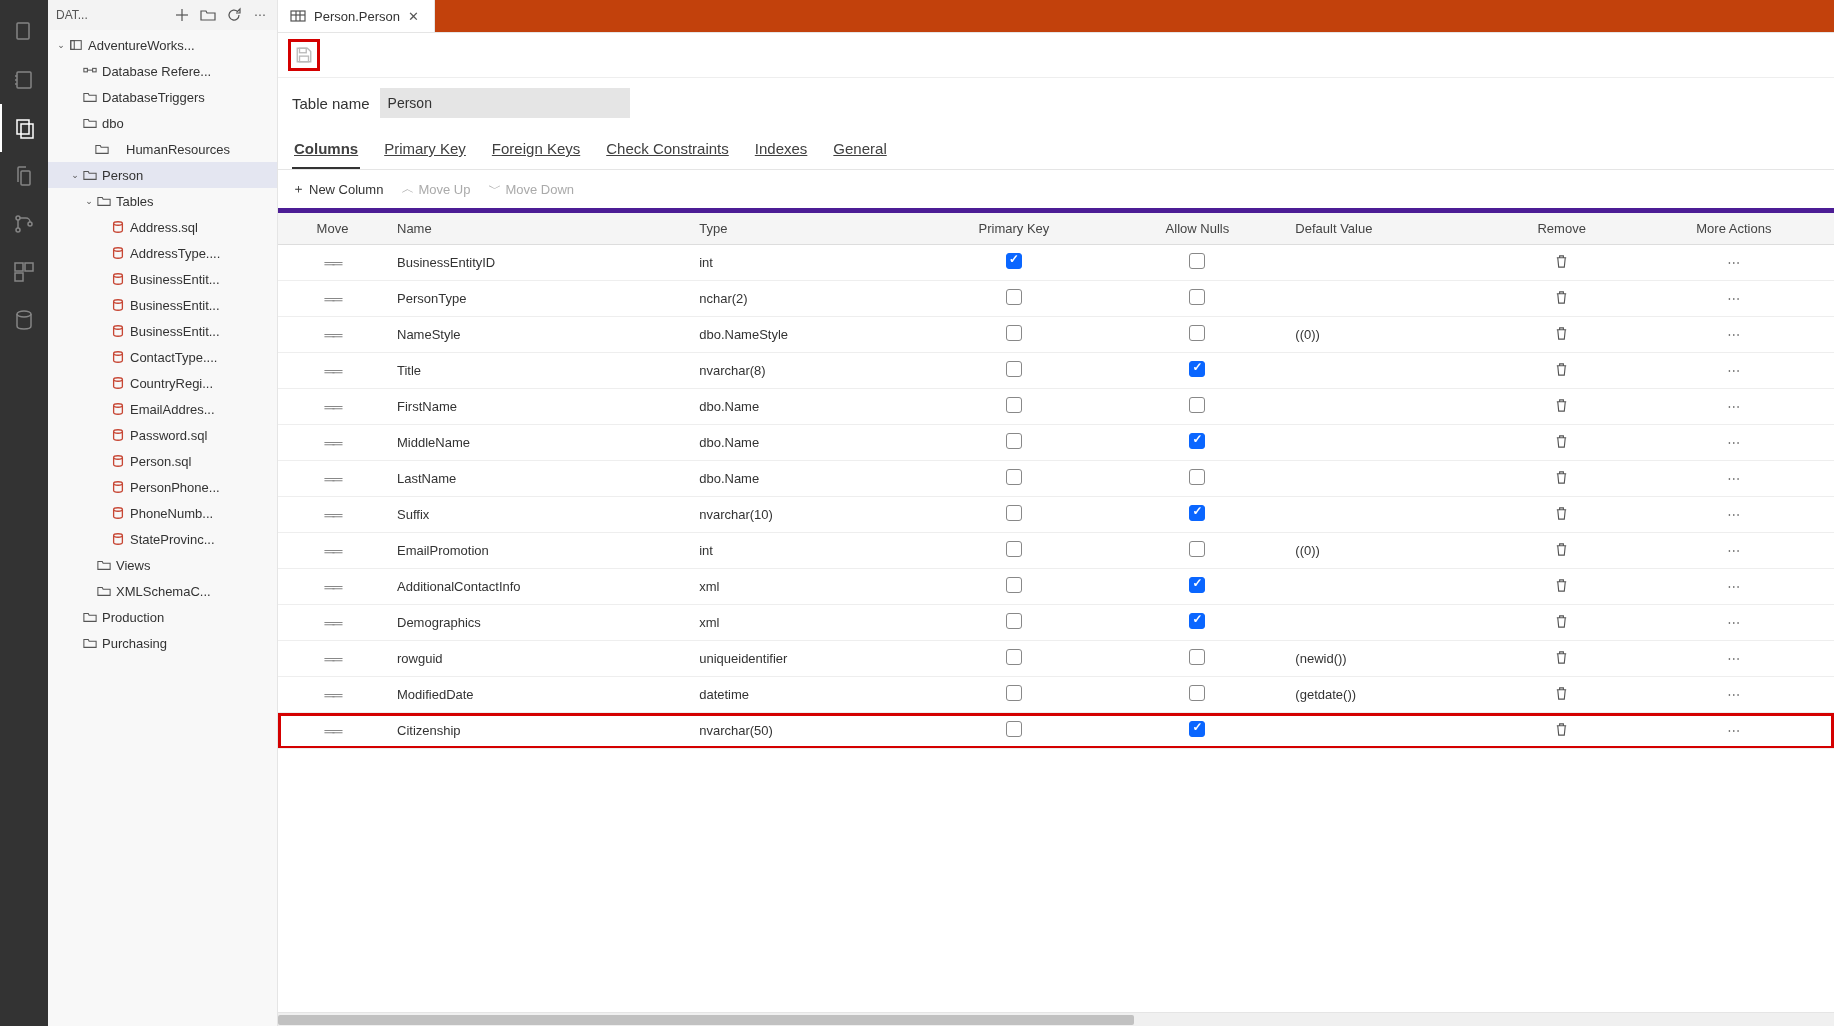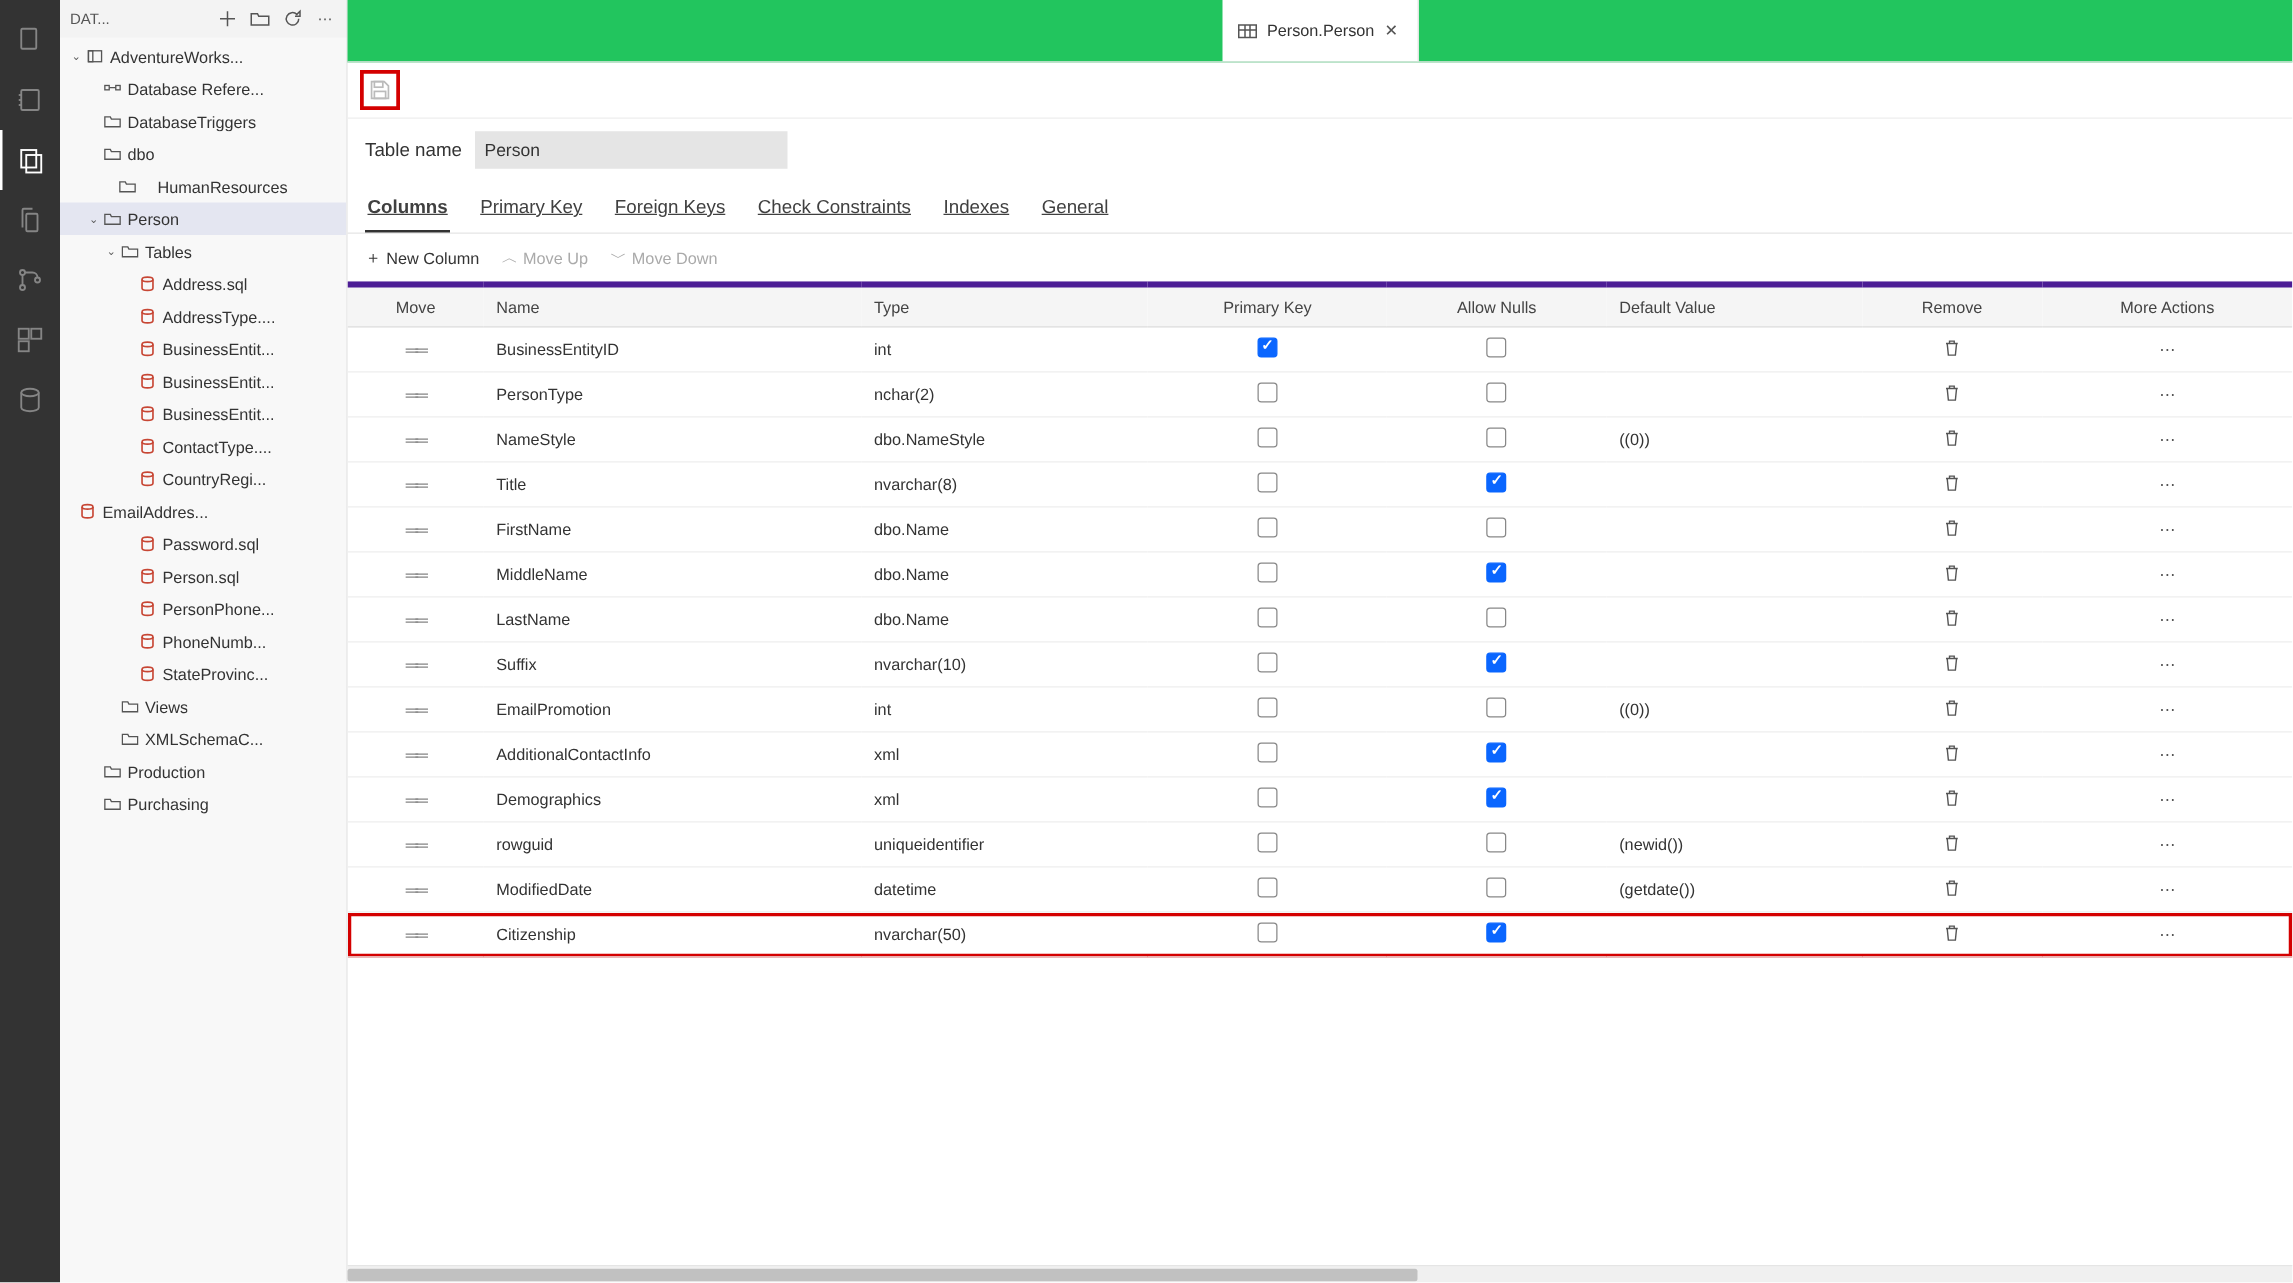--- a/index.html
+++ b/index.html
@@ -20,21 +20,21 @@
 .tree { flex:1; overflow:auto; font-size:13px; padding-top:2px; background:#f8f8f8; }
 .tree-item { display:flex; align-items:center; height:26px; cursor:pointer; white-space:nowrap; padding-right:4px; }
 .tree-item.selected { background: #e4e6f1; }
 .tw { display:inline-block; width:14px; text-align:center; color:#555; font-size:9px; }
 .ticon { width:16px; height:16px; margin-right:4px; display:inline-flex; align-items:center; justify-content:center; color:#555; }
 .ticon.sql { color:#c74634; }
 .tlabel { overflow:hidden; text-overflow:ellipsis; }
 
 
 .main { flex:1; display:flex; flex-direction:column; }
-.tabbar { display:flex; background:#22c55e; border-bottom:1px solid #e5e5e5; height:50px;justify-content:center; }
+.tabbar { display:flex; background:#c2410c; border-bottom:1px solid #e5e5e5; height:33px; }
 .tab { display:flex; align-items:center; gap:8px; padding:0 12px; background:#fff; border-right:1px solid #e5e5e5; font-size:13px; }
 .tab .tabicon { width:16px; height:16px; display:flex; align-items:center; justify-content:center; color:#555; }
 .tab .close { width:14px; color:#555; cursor:pointer; }
 
 .toolbar { padding:8px 12px; border-bottom:1px solid #eee; }
 .tb-btn { width:28px; height:28px; display:inline-flex; align-items:center; justify-content:center; cursor:pointer; color:#bbb; }
 .hl-red { outline: 3px solid #d40000; outline-offset: -1px; }
 
 .namebar { display:flex; align-items:center; gap:10px; padding:10px 14px 14px; }
 .namebar label { font-size:15px; color:#333; }
@@ -267,21 +267,21 @@
         <div class="tree-item" style="padding-left: 48px;">
           <span class="tw"></span>
           <span class="ticon sql">
             <svg width="14" height="14" viewBox="0 0 16 16" fill="none" stroke="currentColor" stroke-width="1.5">
               <ellipse cx="8" cy="4" rx="5" ry="2"></ellipse>
               <path d="M3 4v8c0 1.1 2.2 2 5 2s5-.9 5-2V4"></path>
             </svg>
           </span>
           <span class="tlabel">CountryRegi...</span>
         </div>
-        <div class="tree-item" style="">
+        <div class="tree-item" style="padding-left: 48px;">
           <span class="tw"></span>
           <span class="ticon sql">
             <svg width="14" height="14" viewBox="0 0 16 16" fill="none" stroke="currentColor" stroke-width="1.5">
               <ellipse cx="8" cy="4" rx="5" ry="2"></ellipse>
               <path d="M3 4v8c0 1.1 2.2 2 5 2s5-.9 5-2V4"></path>
             </svg>
           </span>
           <span class="tlabel">EmailAddres...</span>
         </div>
         <div class="tree-item" style="padding-left: 48px;">

